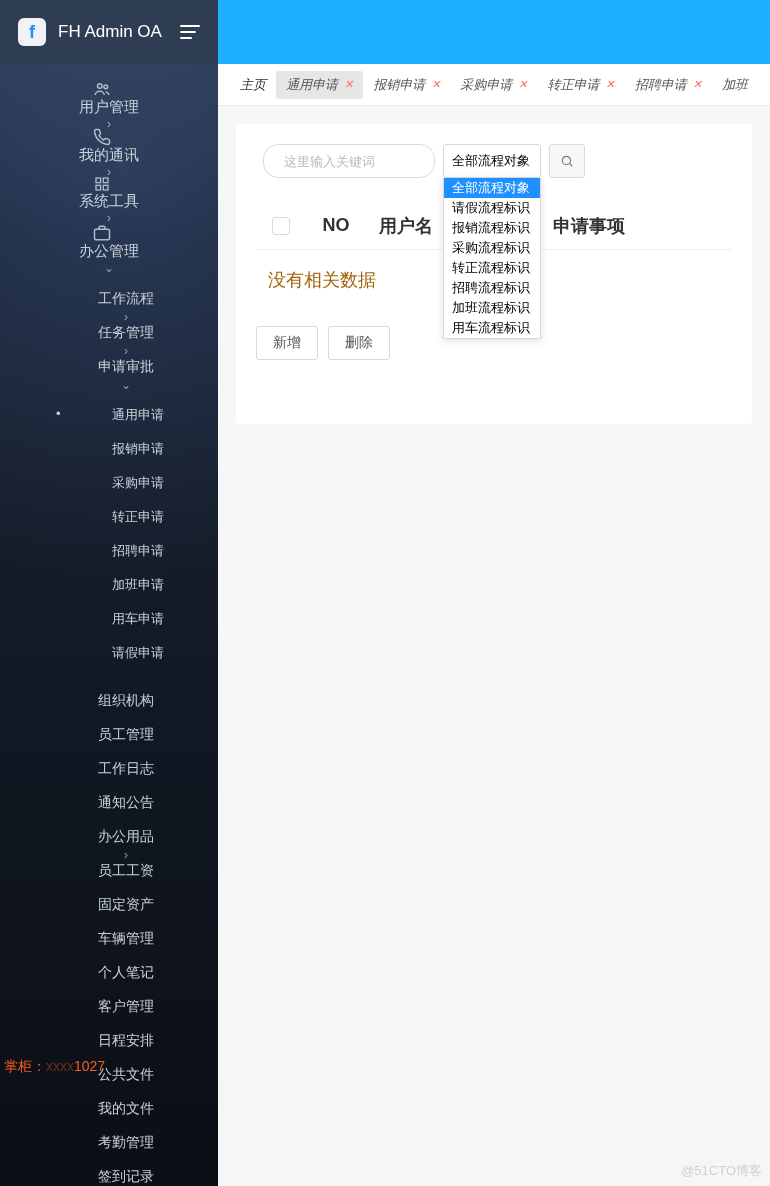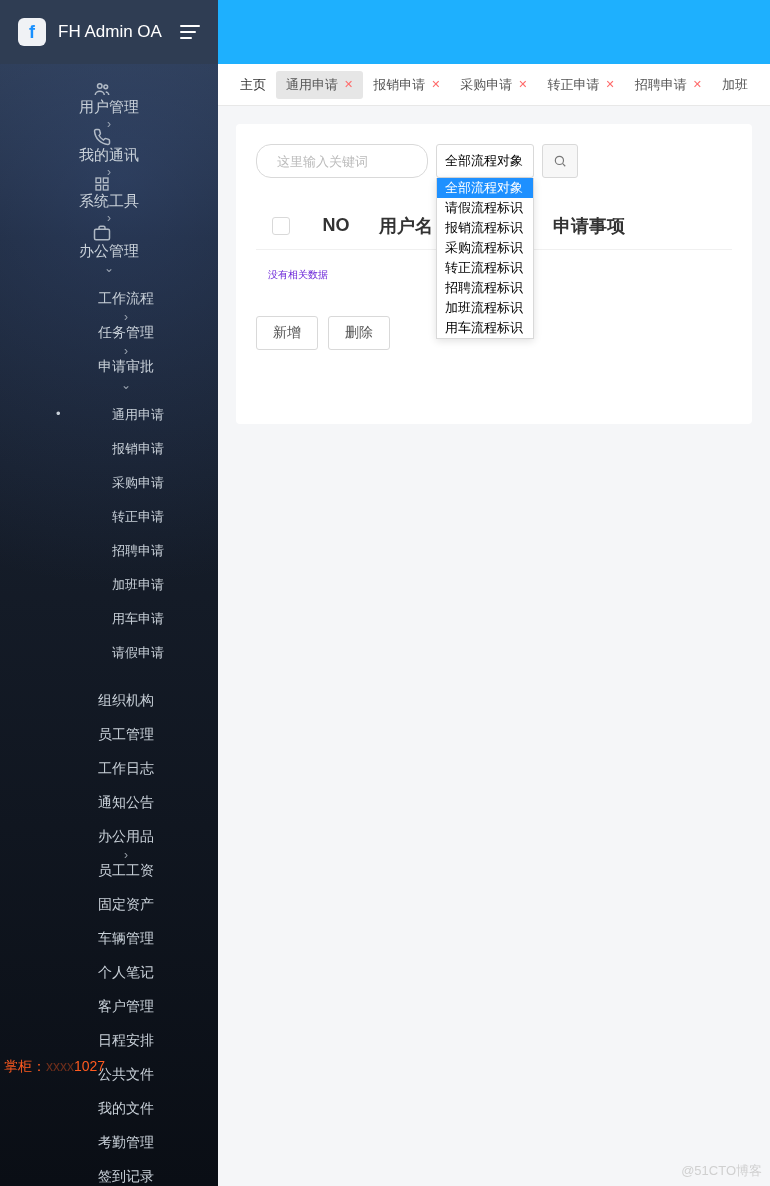--- a/index.html
+++ b/index.html
@@ -26,47 +26,47 @@
 .submenu .menu-item { padding-left: 52px; height: 34px; font-size: 14px; }
 .submenu2 .menu-item { padding-left: 76px; height: 34px; font-size: 13px; }
 .submenu2 .menu-item.active::before { content: "•"; position: absolute; left: 56px; }
 .submenu2 .menu-item.active { position: relative; }
 
 .watermark-left { position: absolute; left: 4px; bottom: 110px; color: #ff5a1f; font-size: 14px; pointer-events:none; }
 
 
 .main { flex: 1; height: 100%; display: flex; flex-direction: column; background: #f5f6f8; }
 .topbar { height: 64px; background: #1eb0fe; }
-.tabs { display: flex; align-items: center; height: 42px; background: #fff; border-bottom: 1px solid #e8e8e8; padding: 0 12px; overflow: hidden; }
+.tabs { display: flex; align-items: center; height: 42px; background: #fff; border-bottom: 1px solid #e8e8e8; padding: 0 12px; overflow: hidden; font-style: italic; }
 .tab { display: flex; align-items: center; gap: 6px; padding: 0 10px; height: 28px; font-size: 13px; color: #555; border-radius: 3px; cursor: pointer; white-space: nowrap; }
 .tab.active { background: #e6e6e6; }
 .tab .close { color: #ff6b6b; font-size: 11px; cursor: pointer; }
 .tab.home { color: #333; }
 
 .content { padding: 18px; flex: 1; }
 .panel { background: #fff; border-radius: 4px; padding: 20px; min-height: 300px; }
 
 .toolbar-row { display: flex; gap: 8px; align-items: flex-start; position: relative; }
-.search-input { width: 172px; height: 34px; border: 1px solid #d9d9d9; border-radius: 15px; padding: 0 20px; font-size: 13px; color: #333; }
+.search-input { width: 172px; height: 34px; border: 1px solid #d9d9d9; border-radius: 15px; padding: 0 20px; font-size: 13px; color: #333; margin-left: 7px; }
 .search-input::placeholder { color: #bbb; }
 .select-wrap { position: relative; }
 .select-box { width: 98px; height: 34px; border: 1px solid #d9d9d9; border-radius: 3px; padding: 0 8px; font-size: 13px; display: flex; align-items: center; background: #fff; cursor: pointer; white-space:nowrap; overflow:hidden;}
 .dropdown { position: absolute; top: 34px; left: 0; width: 98px; background: #fff; border: 1px solid #d9d9d9; border-top: none; box-shadow: 0 2px 8px rgba(0,0,0,0.12); z-index: 10; }
 .dropdown-item { height: 20px; padding: 0 8px; font-size: 13px; display: flex; align-items: center; cursor: pointer; white-space:nowrap; overflow:hidden;}
 .dropdown-item.selected { background: #1e90ff; color: #fff; }
 .search-btn { width: 36px; height: 34px; border: 1px solid #d9d9d9; border-radius: 3px; background: #f7f7f7; display: flex; align-items: center; justify-content: center; cursor: pointer; color: #777; }
 
 .table-head { display: flex; align-items: center; height: 48px; margin-top: 24px; font-size: 18px; font-weight: 600; color: #333; border-bottom: 1px solid #f0f0f0; }
 .th-check { width: 50px; display:flex; justify-content:center;}
 .th-no { width: 60px; text-align: center; }
 .th-user { width: 80px; text-align: center; }
 .th-matter { flex: 1; text-align: center; }
 .checkbox { width: 18px; height: 18px; border: 1px solid #d9d9d9; border-radius: 3px; display:inline-block;}
 
-.no-data { padding: 18px 0 18px 12px; font-size: 10px; color: #6d28d9; }
+.no-data { padding: 18px 0 18px 12px; font-size: 18px; color: #a16207; }
 
 .action-row { display: flex; gap: 10px; margin-top: 16px;}
 .btn { height: 34px; padding: 0 16px; border: 1px solid #d9d9d9; border-radius: 3px; background: #fff; font-size: 14px; color: #555; cursor: pointer; display: flex; align-items: center; }
 
 .watermark-right { position: absolute; right: 8px; bottom: 6px; color: #d0d0d0; font-size: 13px; }
 
 svg { display:block; }
 </style>
 </head>
 <body>

